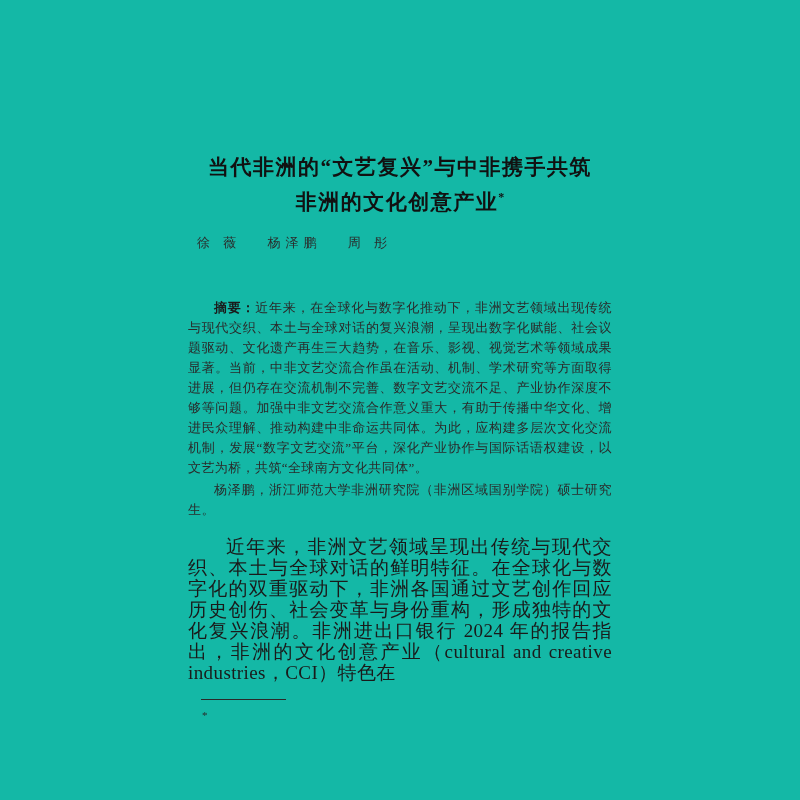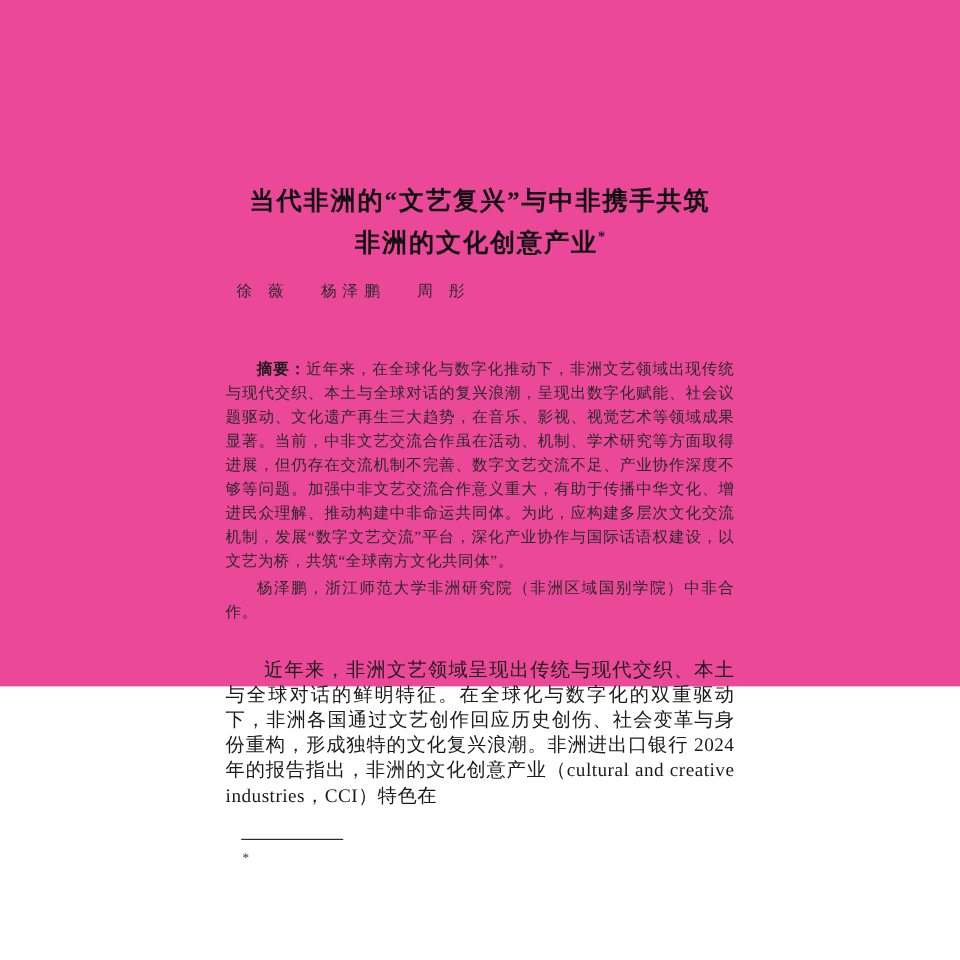--- a/index.html
+++ b/index.html
@@ -5,22 +5,22 @@
   * { margin: 0; padding: 0; box-sizing: border-box; }
   html, body {
     width: 800px; height: 800px;
     background: #ffffff;
     font-family: "Liberation Serif", serif;
     color: #1c1c1c;
     overflow: hidden;
   }
   .page {
     position: relative;
-    width: 800px; height: 572px;
-    background: #ec4899;
+    width: 800px; height: 800px;
+    background: #14b8a6;
   }
   .content {
     position: relative;
     width: 424px;
     margin: 0 auto;
     padding-top: 152px;
   }
   .title-block { text-align: center; }
   .title-line {
     font-size: 21px;
@@ -55,22 +55,22 @@
     text-indent: 2em;
   }
   .para .label {
     font-family: "Liberation Sans", sans-serif;
     font-weight: bold;
     color: #1a1a1a;
   }
   .keywords-line { margin-top: 2px; }
   .bio-entry { margin-top: 2px; }
   .body-para {
-    margin-top: 28px;
-    font-size: 16px;
+    margin-top: 16px;
+    font-size: 19px;
     line-height: 21px;
     letter-spacing: 0.4px;
     text-align: justify;
     text-justify: inter-ideograph;
     color: #1a1a1a;
     text-indent: 2em;
   }
   .footnote-area {
     position: absolute;
     left: 201px;
@@ -116,21 +116,21 @@
       <span class="author">杨泽鹏</span>
       <span class="author">周 彤</span>
     </div>
 
     <div class="abstract-block">
       <p class="para"><span class="label">摘要：</span><span>近年来，在全球化与数字化推动下，非洲文艺领域出现传统与现代交织、本土与全球对话的复兴浪潮，呈现出数字化赋能、社会议题驱动、文化遗产再生三大趋势，在音乐、影视、视觉艺术等领域成果显著。当前，中非文艺交流合作虽在活动、机制、学术研究等方面取得进展，但仍存在交流机制不完善、数字文艺交流不足、产业协作深度不够等问题。加强中非文艺交流合作意义重大，有助于传播中华文化、增进民众理解、推动构建中非命运共同体。为此，应构建多层次文化交流机制，发展“数字文艺交流”平台，深化产业协作与国际话语权建设，以文艺为桥，共筑“全球南方文化共同体”。</span></p>
     </div>
 
 
     <div>
-      <p class="para bio-entry">杨泽鹏，浙江师范大学非洲研究院（非洲区域国别学院）中非合作。</p>
+      <p class="para bio-entry">杨泽鹏，浙江师范大学非洲研究院（非洲区域国别学院）硕士研究生。</p>
     </div>
 
     <p class="body-para">近年来，非洲文艺领域呈现出传统与现代交织、本土与全球对话的鲜明特征。在全球化与数字化的双重驱动下，非洲各国通过文艺创作回应历史创伤、社会变革与身份重构，形成独特的文化复兴浪潮。非洲进出口银行 2024 年的报告指出，非洲的文化创意产业（cultural and creative industries，CCI）特色在</p>
 
   </div>
 
   <div class="footnote-area">
     <div class="footnote-rule"></div>
     <div class="footnote-body">
       <span class="fn-marker">*</span>

